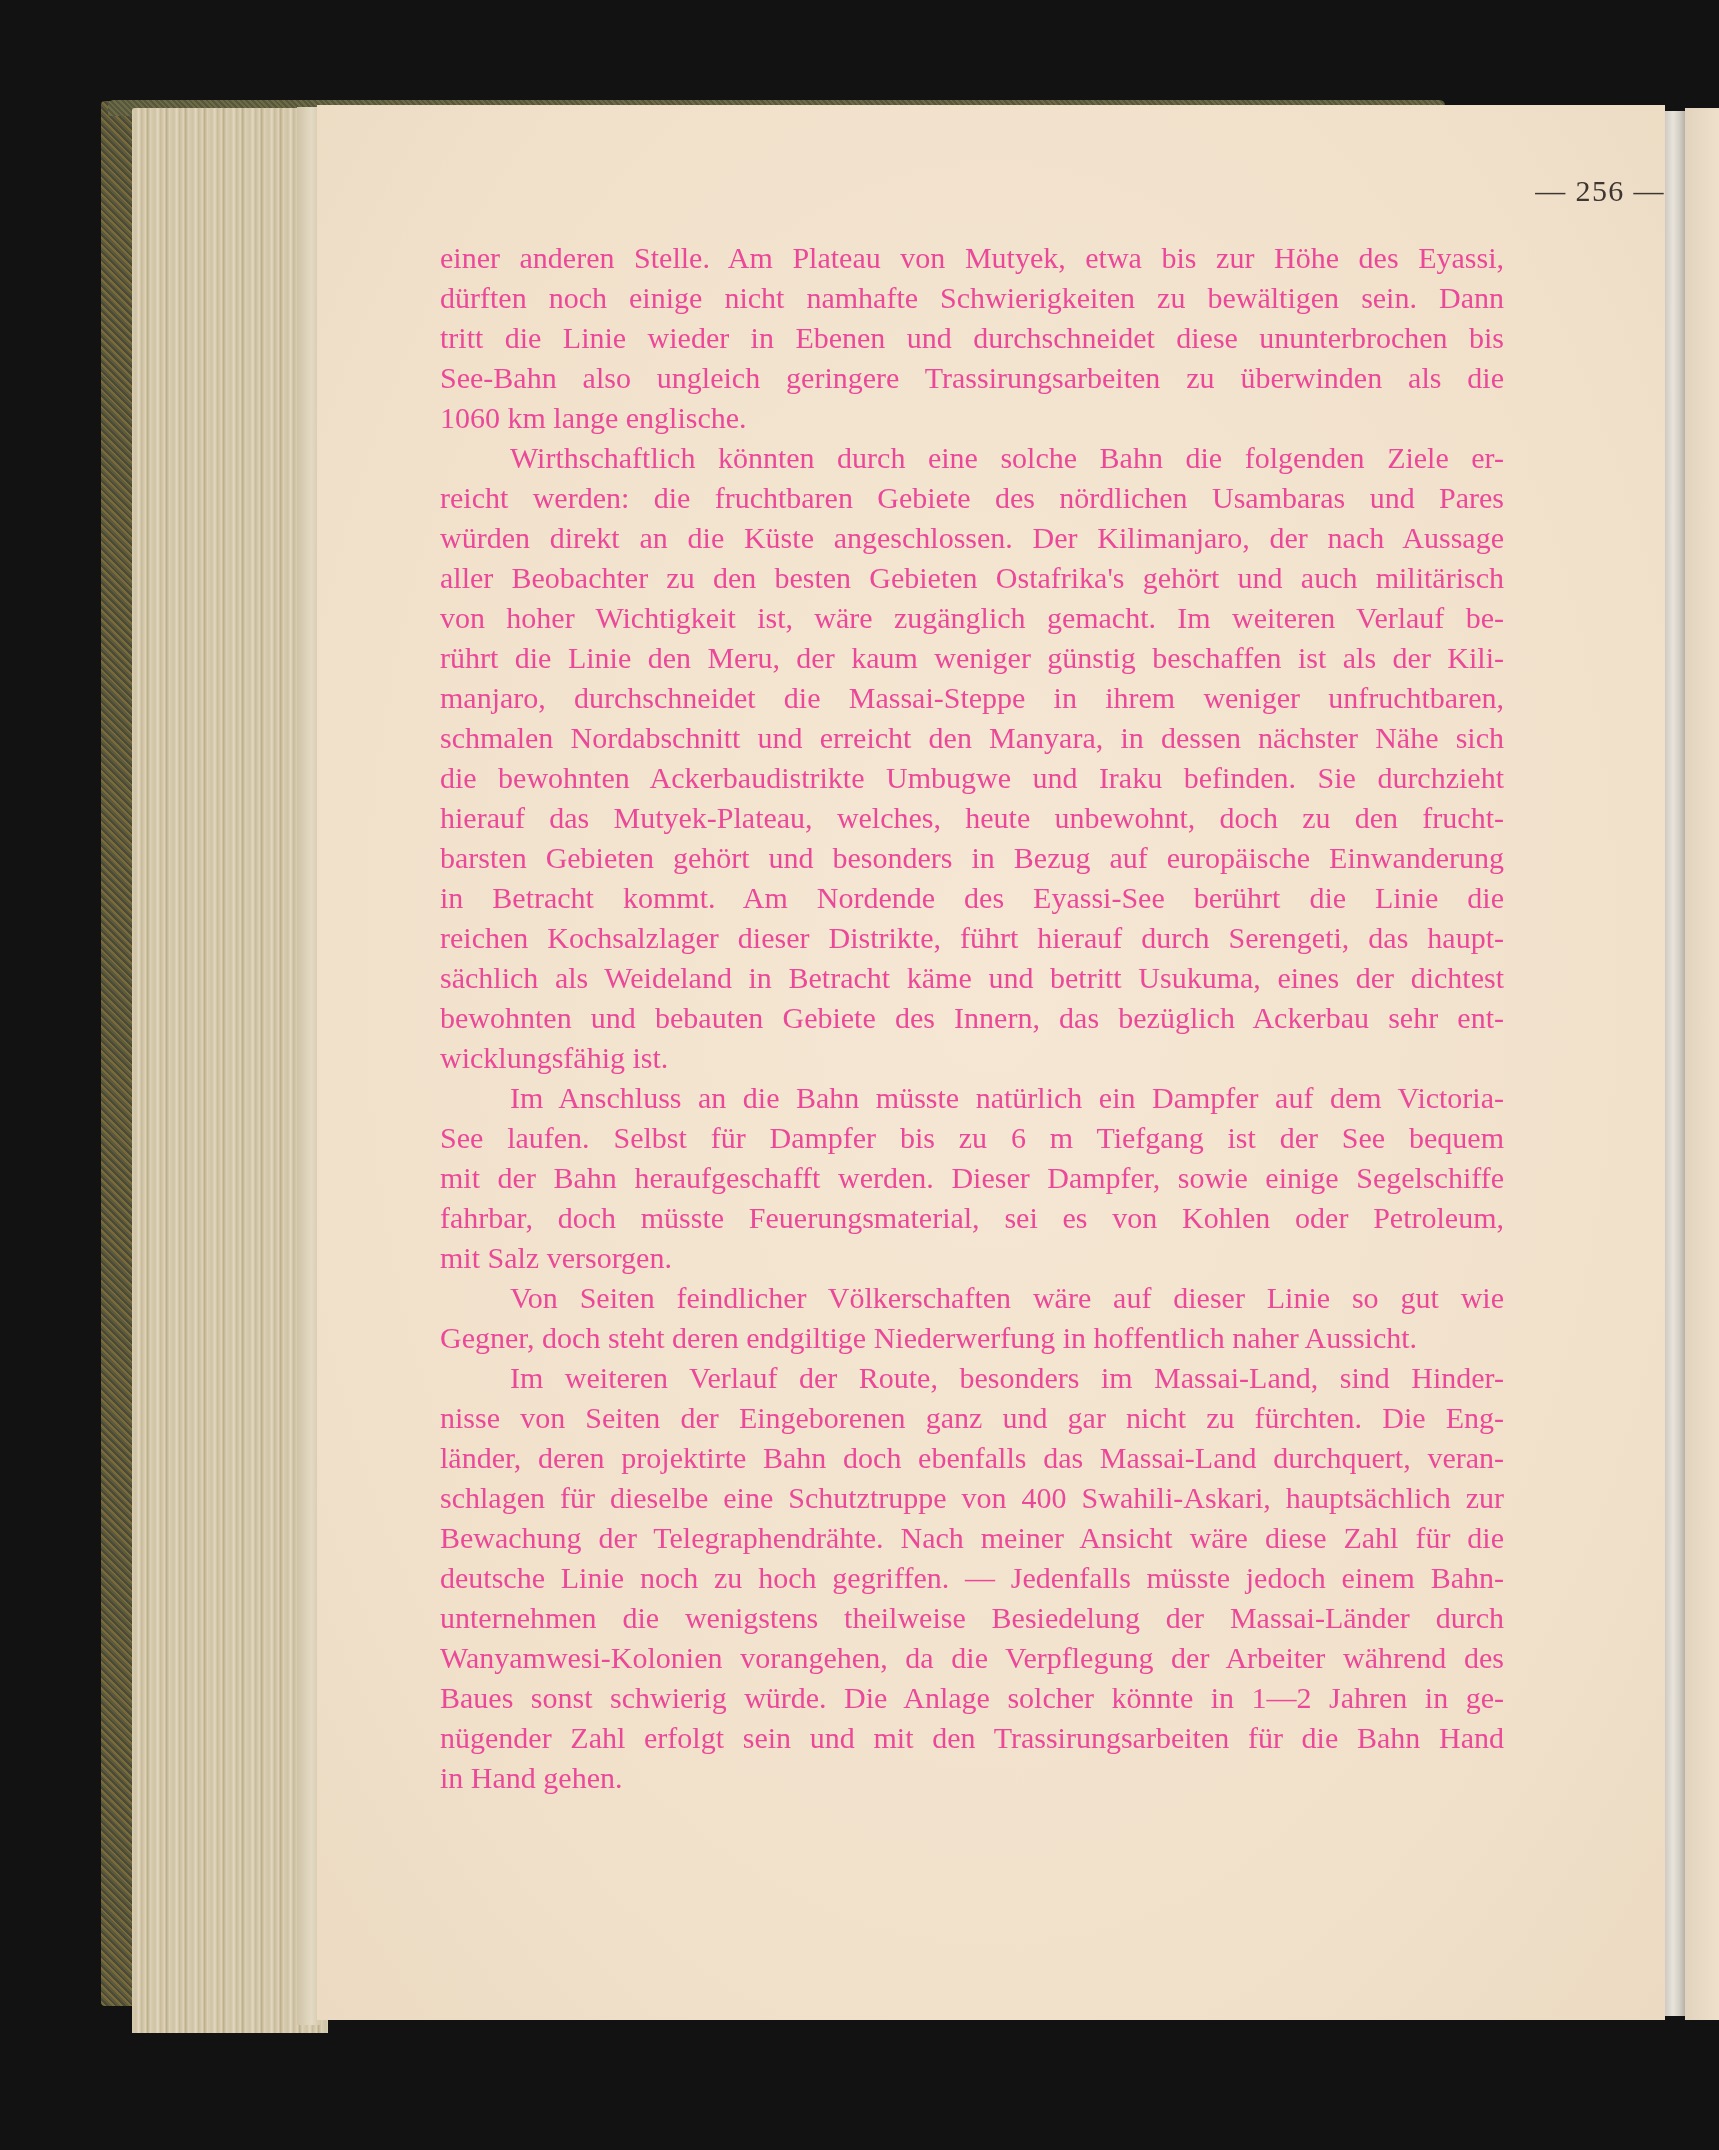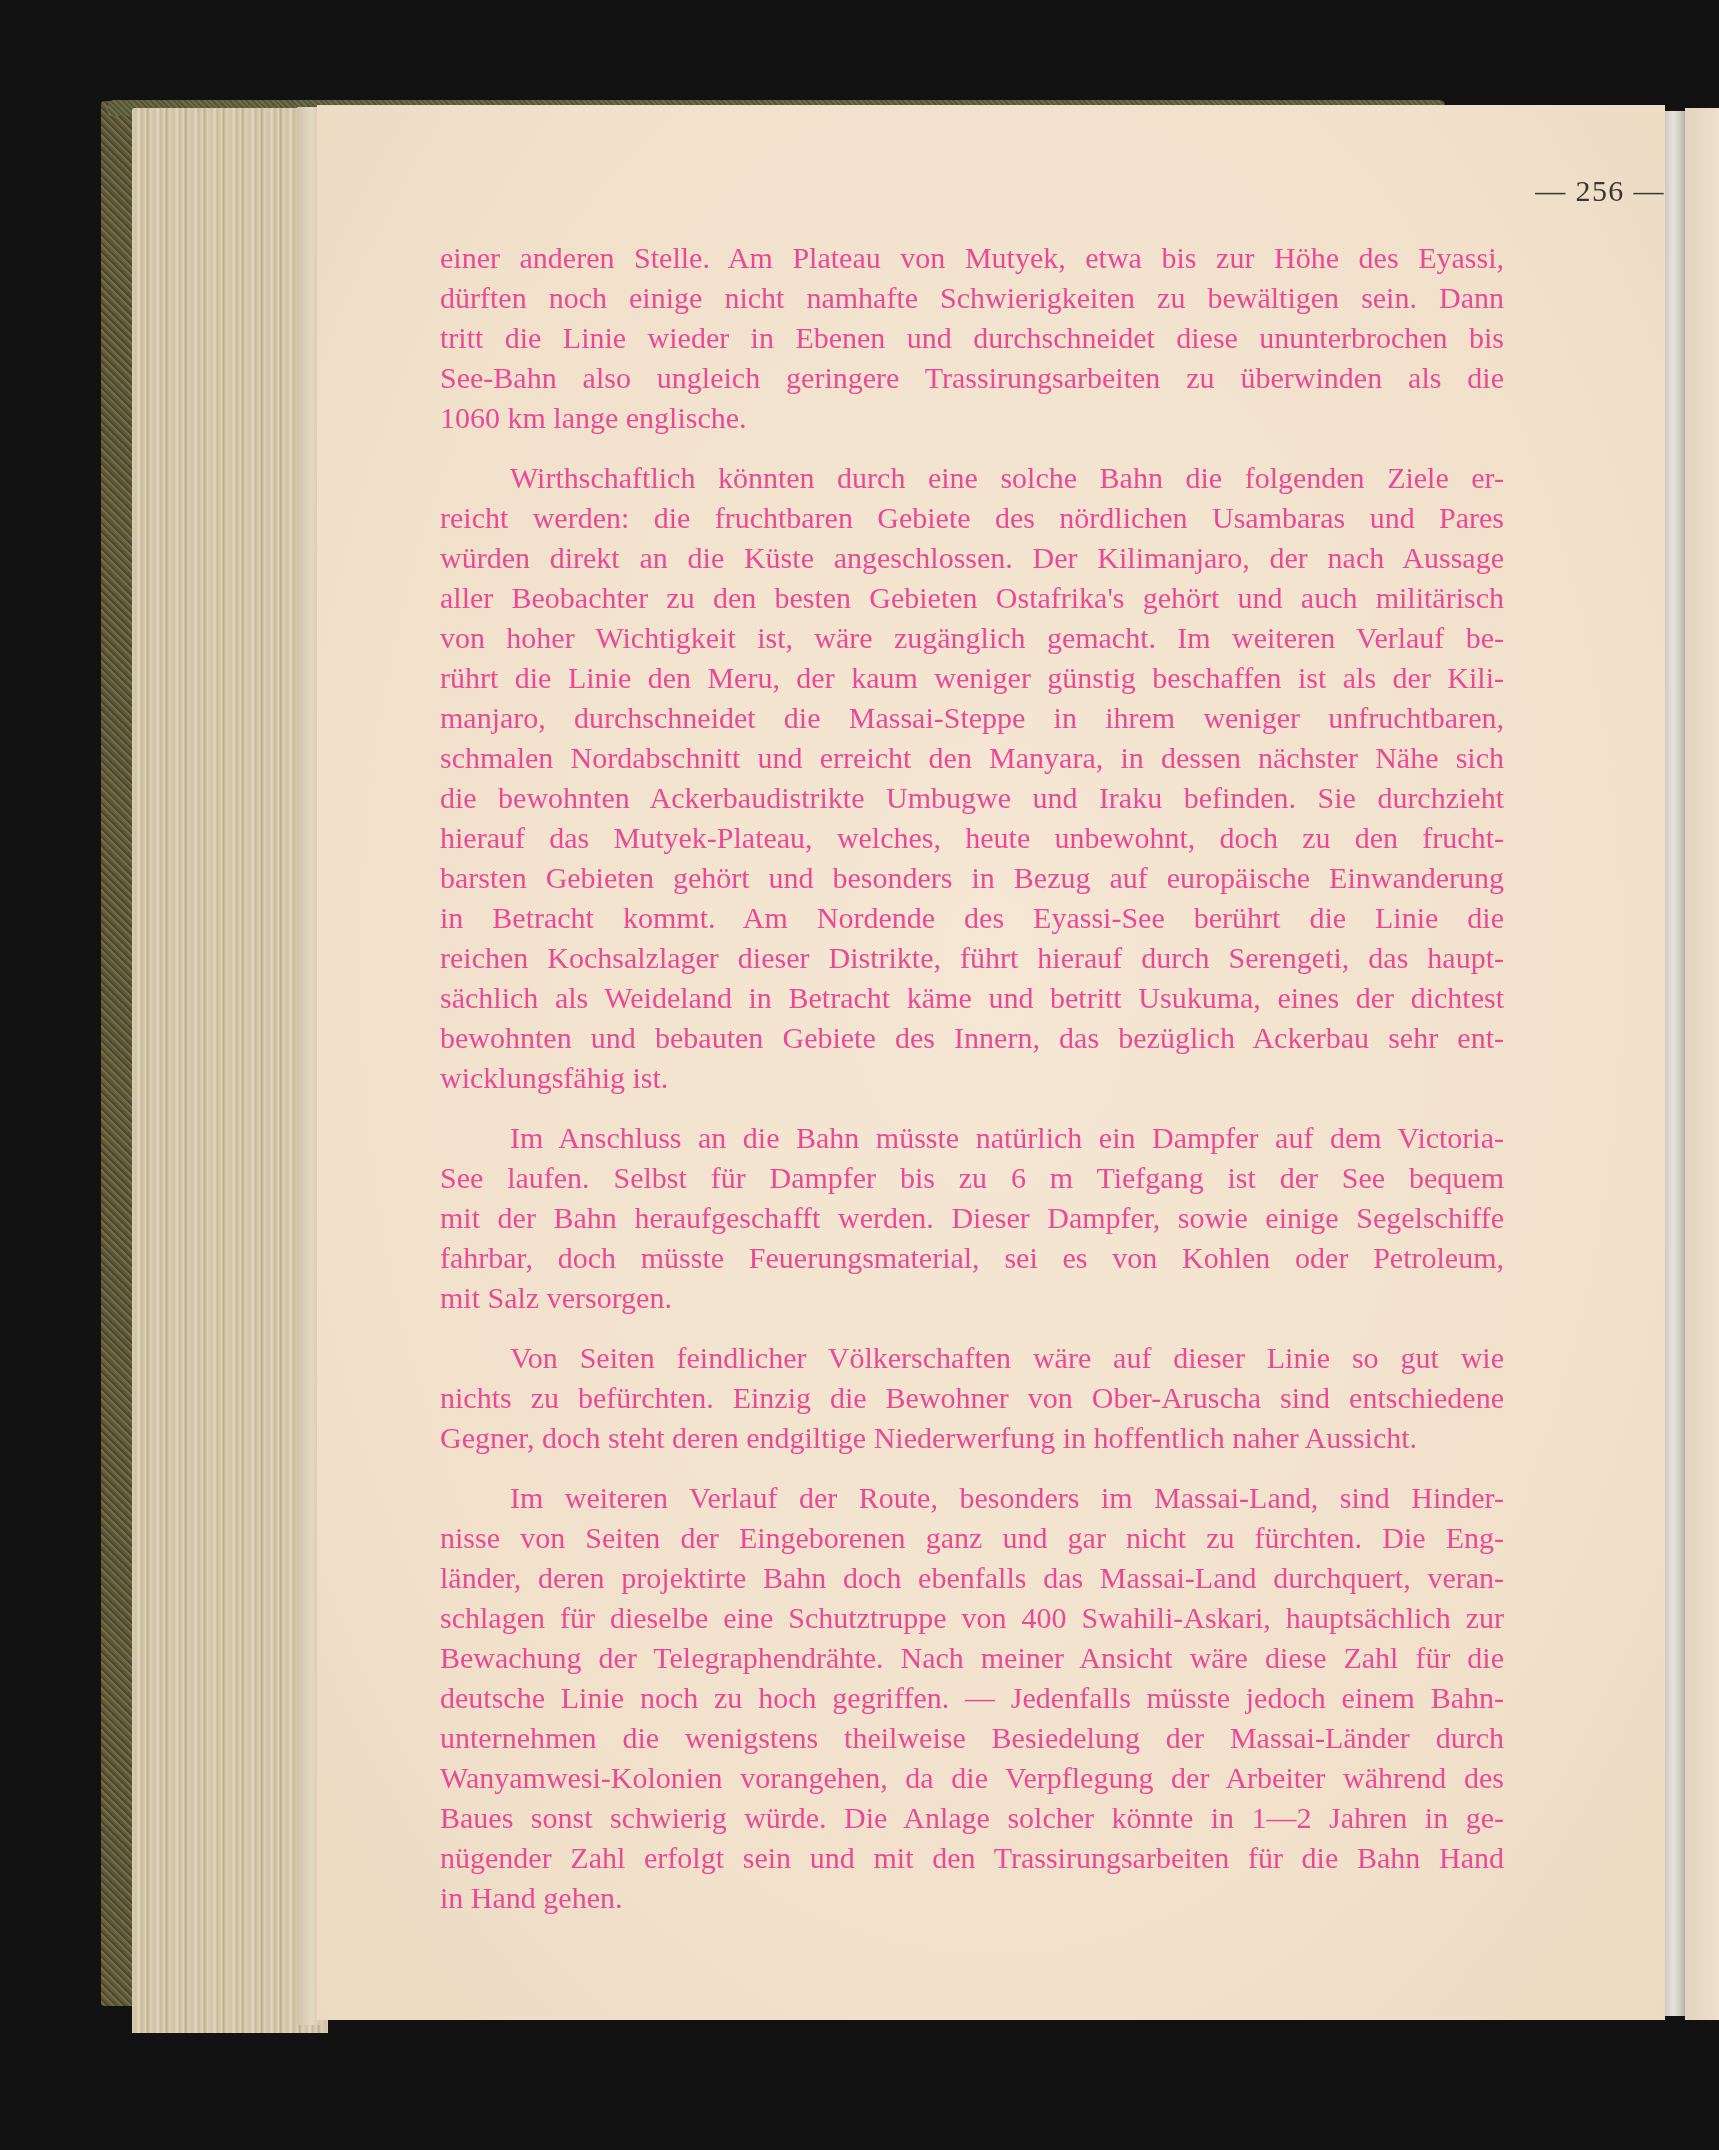--- a/index.html
+++ b/index.html
@@ -47,21 +47,21 @@
     }
     .text-block {
       position: absolute; left: 440px; top: 238px; width: 1064px;
       color: #ec4899; font-size: 30px; line-height: 40px;
     }
     .line {
       display: block; white-space: nowrap; text-align: justify; text-align-last: justify;
       height: 40px;
     }
     .line.last { text-align-last: left; }
-    .line.indent { padding-left: 70px; margin-top: 20px; }
+    .line.indent { padding-left: 70px; }
   </style>
 </head>
 <body>
 
 <div class="cloth-spine"></div>
 <div class="cloth-top"></div>
 <div class="page-stack"></div>
 <div class="page-stack-edge"></div>
 
 <div class="page"></div>
@@ -98,21 +98,20 @@
     </div>
     <div>
       <span class="line indent">Im Anschluss an die Bahn müsste natürlich ein Dampfer auf dem Victoria-</span>
       <span class="line">See laufen.  Selbst für Dampfer bis zu 6 m Tiefgang ist der See bequem</span>
       <span class="line">mit der Bahn heraufgeschafft werden.  Dieser Dampfer, sowie einige Segelschiffe</span>
       <span class="line">fahrbar, doch müsste Feuerungsmaterial, sei es von Kohlen oder Petroleum,</span>
       <span class="line last">mit Salz versorgen.</span>
     </div>
     <div>
       <span class="line indent">Von Seiten feindlicher Völkerschaften wäre auf dieser Linie so gut wie</span>
-      <span class="line">nichts zu befürchten.  Einzig die Bewohner von Ober-Aruscha sind entschiedene</span>
       <span class="line last">Gegner, doch steht deren endgiltige Niederwerfung in hoffentlich naher Aussicht.</span>
     </div>
     <div>
       <span class="line indent">Im weiteren Verlauf der Route, besonders im Massai-Land, sind Hinder-</span>
       <span class="line">nisse von Seiten der Eingeborenen ganz und gar nicht zu fürchten.  Die Eng-</span>
       <span class="line">länder, deren projektirte Bahn doch ebenfalls das Massai-Land durchquert, veran-</span>
       <span class="line">schlagen für dieselbe eine Schutztruppe von 400 Swahili-Askari, hauptsächlich zur</span>
       <span class="line">Bewachung der Telegraphendrähte.  Nach meiner Ansicht wäre diese Zahl für die</span>
       <span class="line">deutsche Linie noch zu hoch gegriffen. — Jedenfalls müsste jedoch einem Bahn-</span>
       <span class="line">unternehmen die wenigstens theilweise Besiedelung der Massai-Länder durch</span>

